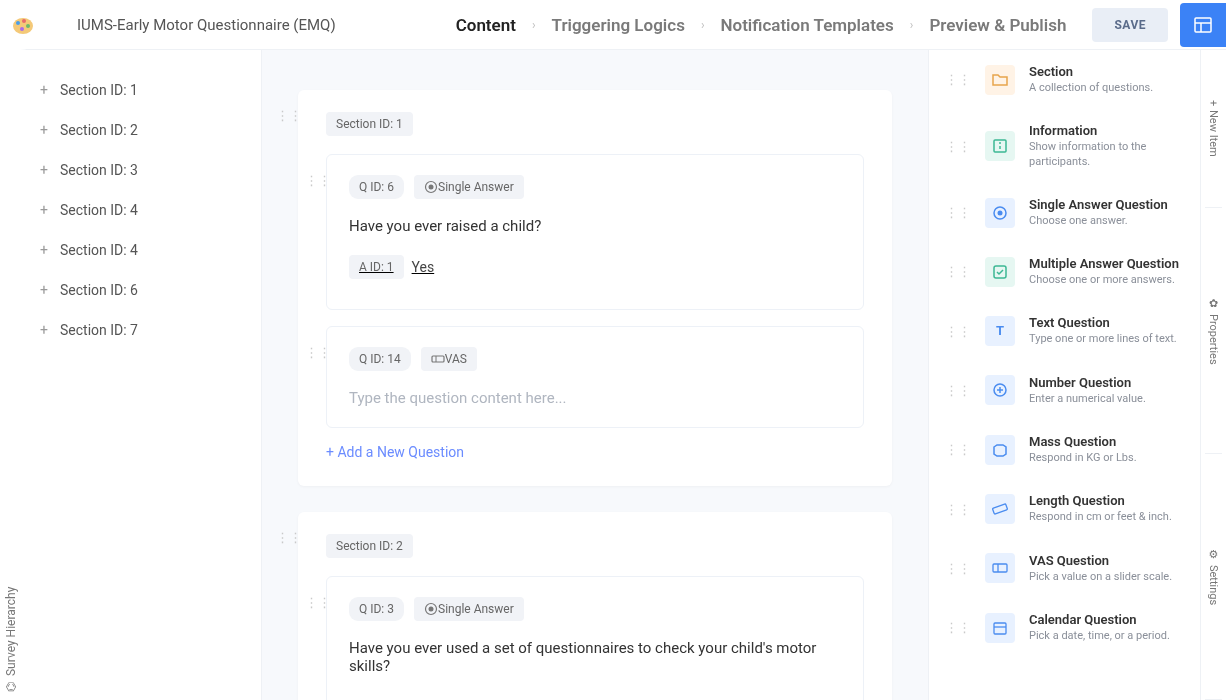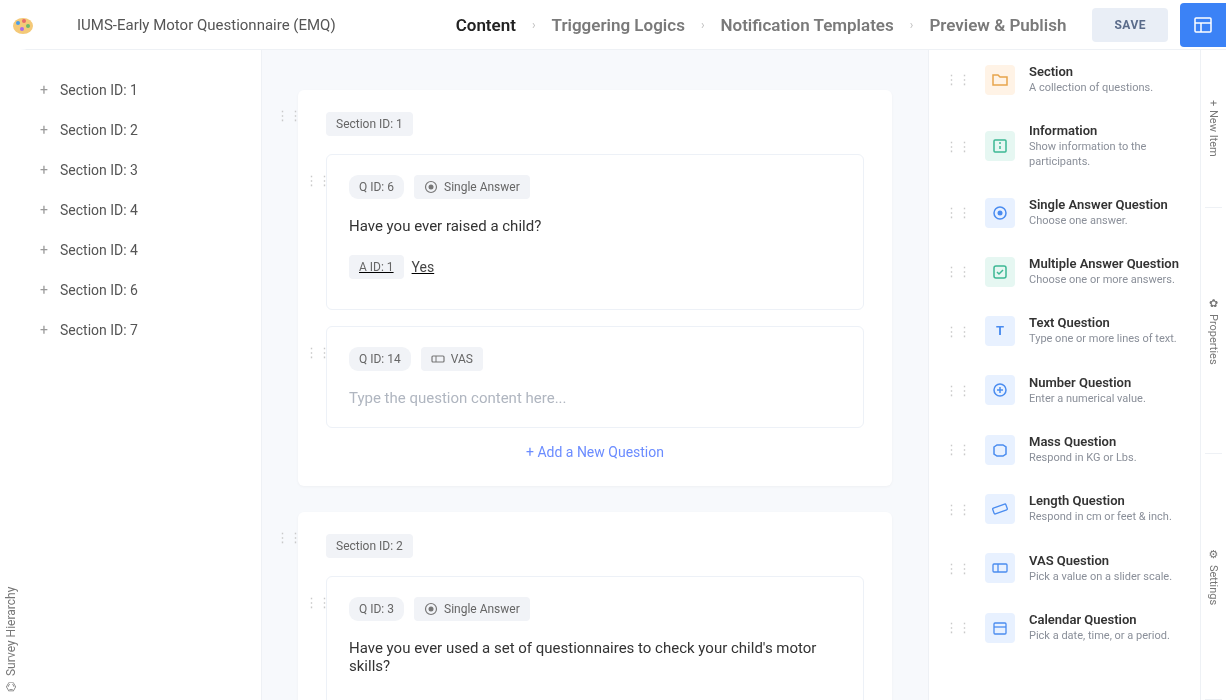--- a/index.html
+++ b/index.html
@@ -25,28 +25,28 @@
 .hier-plus { width: 20px; color: #999; font-size: 14px; }
 
 .canvas { flex: 1; overflow-y: auto; padding: 40px 36px; background: #f7f9fc; position: relative; }
 .section-card { background: #fff; border-radius: 6px; padding: 22px 28px 26px; margin-bottom: 26px; box-shadow: 0 1px 3px rgba(0,0,0,0.04); position: relative; }
 .drag-dots { position: absolute; left: -22px; top: 18px; color: #c9c9c9; font-size: 13px; cursor: grab; }
 .section-hdr { display: inline-block; background: #f1f3f7; color: #666; font-size: 12px; padding: 5px 10px; border-radius: 4px; margin-bottom: 18px; }
 .question-block { border: 1px solid #edf1f7; border-radius: 6px; padding: 20px 22px; margin-bottom: 16px; position: relative; }
 .q-drag { position: absolute; left: -22px; top: 18px; color: #c9c9c9; font-size: 13px; cursor: grab; }
 .q-meta { display: flex; align-items: center; gap: 10px; margin-bottom: 18px; }
 .q-id { background: #f1f3f7; color: #666; font-size: 12px; padding: 5px 10px; border-radius: 9px; }
-.q-type { background: #f1f3f7; color: #666; font-size: 12px; padding: 5px 10px; border-radius: 4px; display: flex; align-items: flex-end; gap: 6px; }
+.q-type { background: #f1f3f7; color: #666; font-size: 12px; padding: 5px 10px; border-radius: 4px; display: flex; align-items: flex-end; }
 .q-type svg { width: 14px; height: 14px; }
 .q-text { font-size: 15px; color: #333; margin-bottom: 20px; }
 .q-placeholder { font-size: 15px; color: #b0b6c0; }
 .ans-row { display: flex; align-items: center; gap: 8px; margin-bottom: 10px; text-decoration: underline; }
 .ans-id { background: #f1f3f7; color: #666; font-size: 12px; padding: 5px 10px; border-radius: 4px; }
 .ans-text { font-size: 14px; color: #444; }
-.add-q { color: #6b8cff; font-size: 14px; cursor: pointer; margin-top: 6px; text-align: center; }
+.add-q { color: #6b8cff; font-size: 14px; cursor: pointer; margin-top: 6px; }
 
 .right-panel { width: 272px; background: #fff; border-left: 1px solid #eef1f5; overflow-y: auto; }
 .palette-item { display: flex; align-items: center; padding: 14px 16px; gap: 14px; cursor: grab; position: relative; }
 .palette-drag { color: #c9c9c9; font-size: 13px; }
 .palette-icon { width: 30px; height: 30px; border-radius: 4px; display: flex; align-items: center; justify-content: center; flex-shrink: 0; }
 .palette-icon.orange { background: #fff3e6; }
 .palette-icon.teal { background: #e6f7f2; }
 .palette-icon.blue { background: #e8f1ff; }
 .palette-text { flex: 1; }
 .palette-title { font-size: 13px; font-weight: 600; color: #333; margin-bottom: 2px; }

